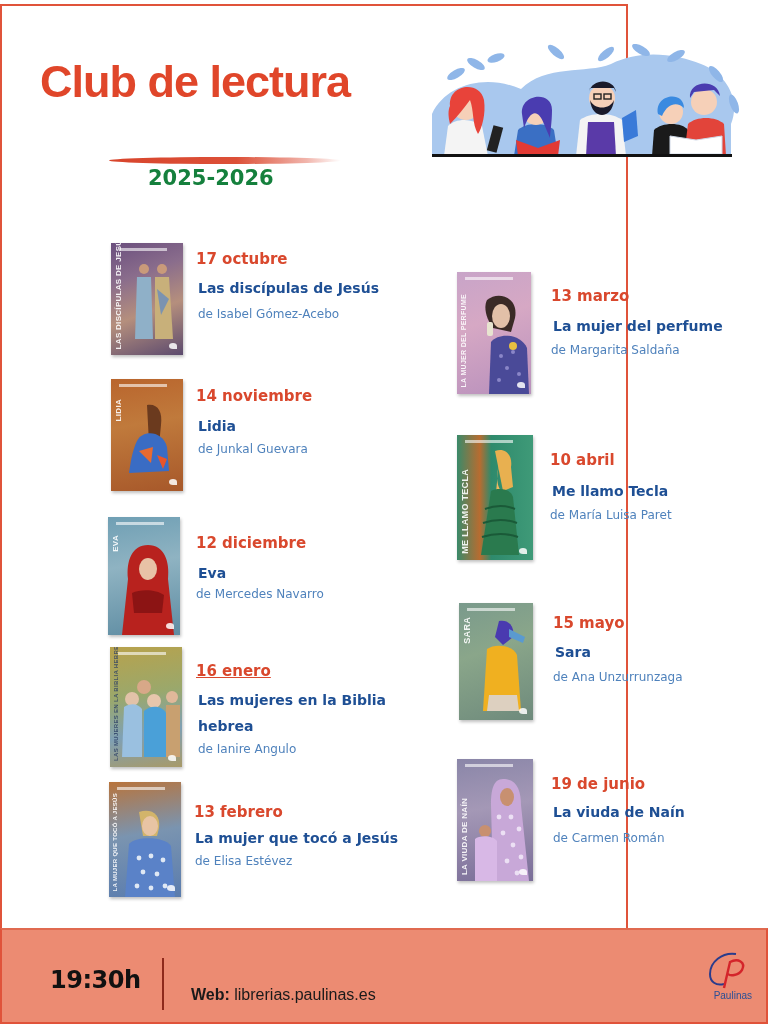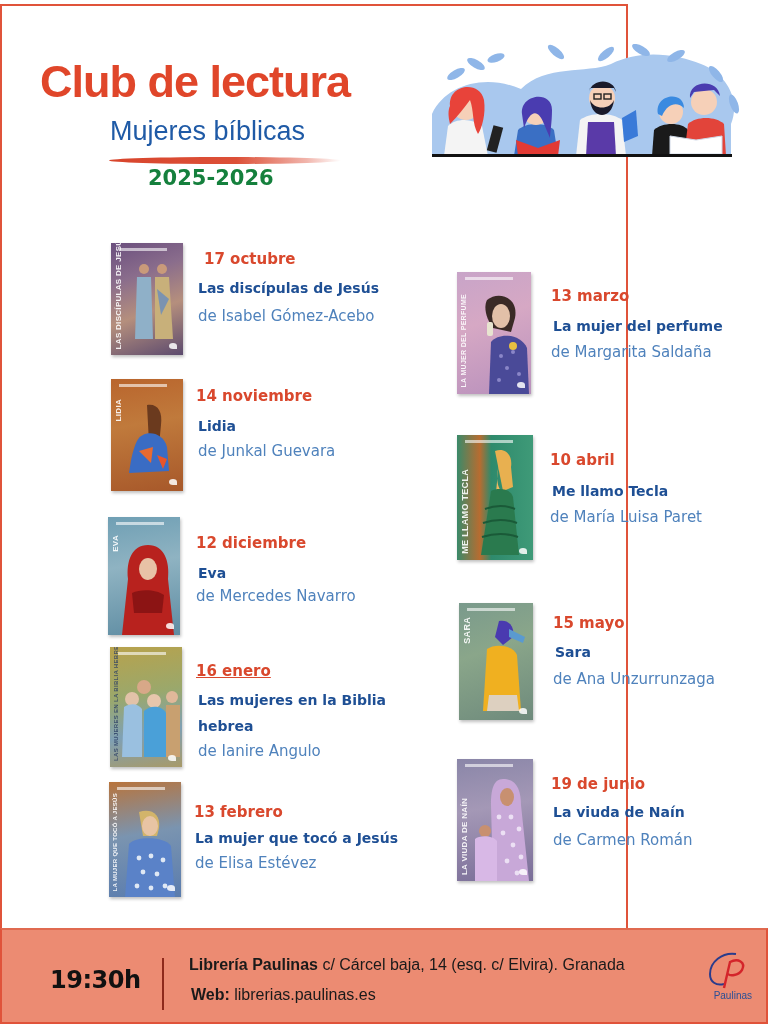--- a/index.html
+++ b/index.html
@@ -66,21 +66,21 @@
     .date {
       position: absolute; font-family: "DejaVu Sans", sans-serif; font-weight: 700;
       font-size: 15px; color: #d9482d; white-space: nowrap;
     }
     .btitle {
       position: absolute; font-family: "DejaVu Sans", sans-serif; font-weight: 700;
       font-size: 14px; color: #1e4f94; white-space: nowrap; line-height: 26px;
     }
     .bauthor {
       position: absolute; font-family: "DejaVu Sans", sans-serif;
-      font-size: 15px; color: #4f82bc; white-space: nowrap;
+      font-size: 12px; color: #4f82bc; white-space: nowrap;
     }
 
     
     .footer {
       position: absolute; left: 0; top: 928px; width: 768px; height: 96px;
       background: #ec8b72; border-left: 2px solid #e0533a; border-right: 2px solid #e0533a;
       border-bottom: 2px solid #e0533a; border-top: 2px solid #e06a50;
     }
     .time {
       position: absolute; left: 48px; top: 36px;
@@ -107,21 +107,20 @@
       position: absolute; left: 0; top: 40px; width: 50px; text-align: right;
       font-family: "Liberation Sans", sans-serif; font-size: 10px; color: #2a4f96;
     }
   </style>
 </head>
 <body>
 
 <div class="frame">
 
   <div class="title-main">Club de lectura</div>
-  <div class="title-sub">Mujeres bíblicas</div>
   <div class="brush"></div>
   <div class="years">2025-2026</div>
 
   <svg class="illustration" viewBox="0 0 320 120" xmlns="http://www.w3.org/2000/svg">
 
     <path d="M6 70 C20 40 60 30 95 45 C120 20 160 30 185 20 C215 5 250 10 275 20 C300 30 315 55 305 80 L305 112 L6 112 Z" fill="#a9c8ee"></path>
     <g fill="#8fb6e8">
       <ellipse cx="30" cy="30" rx="10" ry="4" transform="rotate(-30 30 30)"></ellipse>
       <ellipse cx="50" cy="20" rx="10" ry="4" transform="rotate(30 50 20)"></ellipse>
       <ellipse cx="70" cy="14" rx="9" ry="4" transform="rotate(-20 70 14)"></ellipse>
@@ -169,21 +168,21 @@
       <svg class="figure" style="left:20px;top:16px;" width="46" height="90" viewBox="0 0 46 90">
         <circle cx="13" cy="10" r="5" fill="#c99a7a"></circle>
           <circle cx="31" cy="10" r="5" fill="#c99a7a"></circle>
         <path d="M6 18 L20 18 L22 80 L4 80 Z" fill="#8fb0c8"></path>
         <path d="M24 18 L38 18 L42 80 L24 80 Z" fill="#c8b07a"></path>
         <path d="M26 30 L38 40 L30 56 Z" fill="#5a88c8" opacity="0.7"></path>
       </svg>
       <div class="spine-text">LAS DISCÍPULAS DE JESÚS</div>
       <div class="logo-mark"></div>
     </div>
-    <div class="date" style="left:158px; top:244px;margin-left:8px;">17 octubre</div>
+    <div class="date" style="left:158px; top:244px;">17 octubre</div>
     <div class="btitle" style="left:160px; top:269px;">Las discípulas de Jesús</div>
     <div class="bauthor" style="left:160px; top:301px;">de Isabel Gómez-Acebo</div>
   </div>
 
   <div class="book">
     <div class="cover" style="left:73px; top:373px; height:112px; background: linear-gradient(170deg,#b9652d 0%,#c07a3c 40%,#a7582a 100%);">
       <div class="author-strip"></div>
       <svg class="figure" style="left:12px;top:22px;" width="56" height="80" viewBox="0 0 56 80">
         <path d="M24 4 C34 2 40 10 38 24 L36 44 L26 42 Z" fill="#6b3a1e"></path>
         <path d="M14 40 C20 28 40 30 44 46 L46 70 L6 72 C8 58 10 48 14 40 Z" fill="#3a6cc4"></path>
@@ -349,21 +348,20 @@
     <div class="date" style="left:513px; top:769px;">19 de junio</div>
     <div class="btitle" style="left:515px; top:793px;">La viuda de Naín</div>
     <div class="bauthor" style="left:515px; top:825px;">de Carmen Román</div>
   </div>
 
 </div>
 
 <div class="footer">
   <div class="time">19:30h</div>
   <div class="divider"></div>
-  <div class="address"><b>Librería Paulinas</b><span> c/ Cárcel baja, 14 (esq. c/ Elvira). Granada</span></div>
   <div class="web"><b>Web:</b><span> librerias.paulinas.es</span></div>
   <div class="logo">
     <svg width="50" height="40" viewBox="0 0 50 40">
       <path d="M34 4 C20 2 8 12 8 24 C8 32 14 36 22 34" fill="none" stroke="#2a3c8c" stroke-width="2"></path>
       <path d="M22 38 L28 12 C36 8 44 12 40 20 C36 26 28 26 26 24" fill="none" stroke="#d4242a" stroke-width="2.4"></path>
     </svg>
     <div class="logo-label">Paulinas</div>
   </div>
 </div>
 

